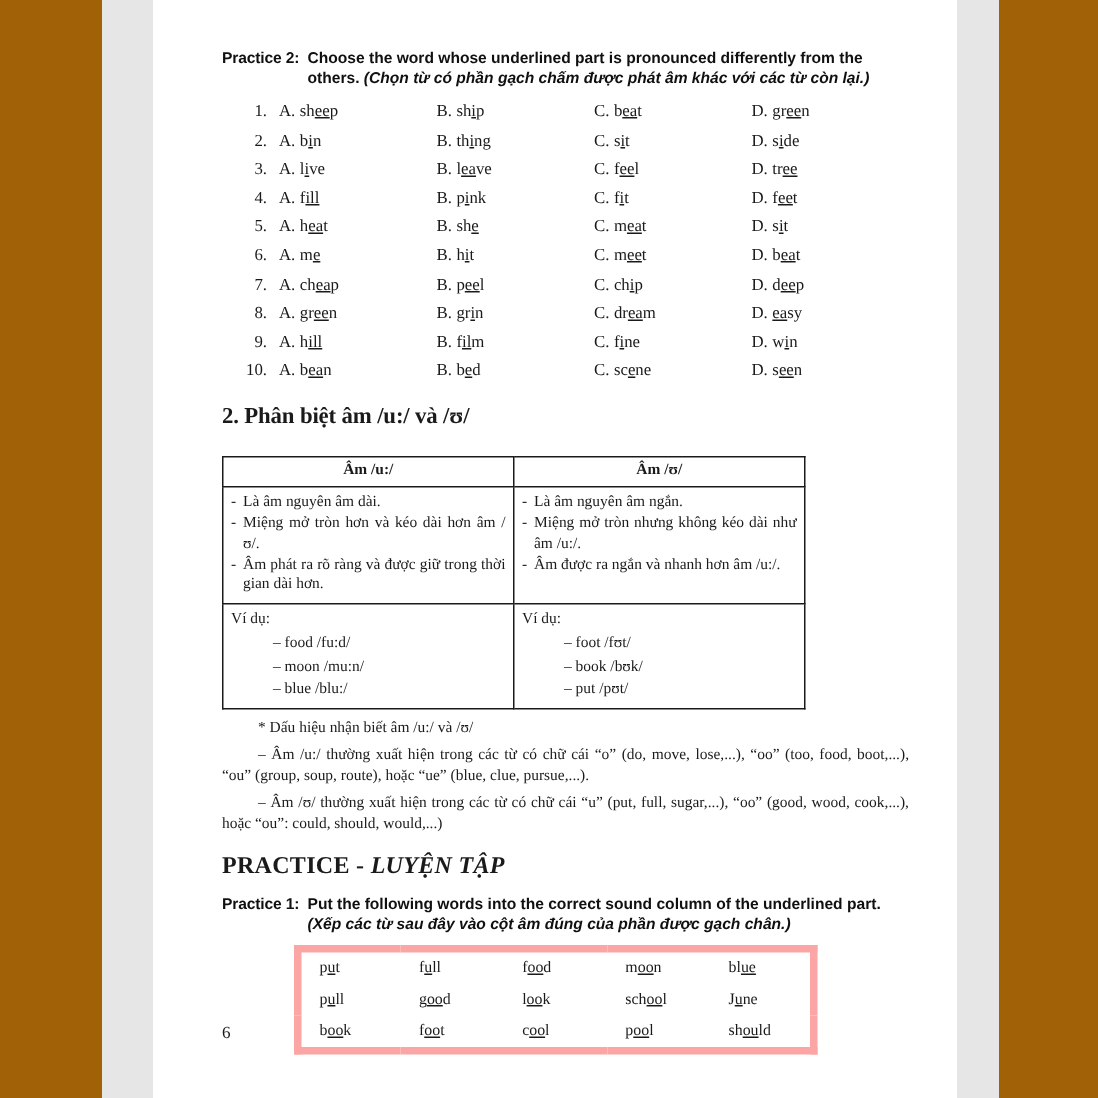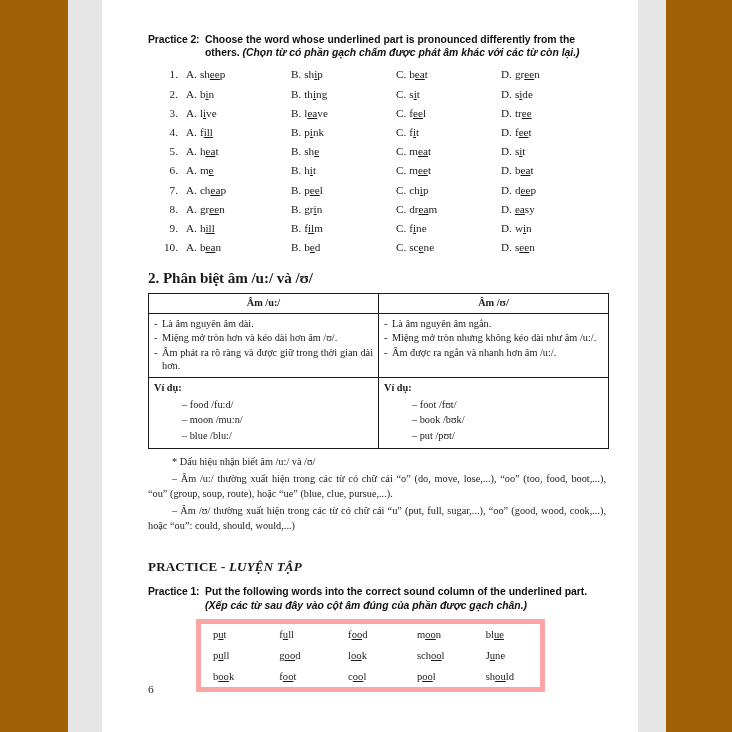--- a/index.html
+++ b/index.html
@@ -101,22 +101,22 @@
     margin-top: 9px;
     font-family: "Liberation Serif", serif;
     font-weight: bold;
     font-size: 15.2px;
     letter-spacing: -0.1px;
   }
   .sec-head .ipa { font-weight: bold; }
 
   
   .cmp-table {
-    margin-top: 6px;
-    width: 461px;
+    margin-top: 17px;
+    width: 389px;
     border-collapse: collapse;
     table-layout: fixed;
     font-size: 10.3px;
     line-height: 13.4px;
   }
   .cmp-table td, .cmp-table th {
     border: 1px solid #1a1a1a;
     vertical-align: top;
     padding: 3px 5px 4px 5px;
   }
@@ -133,21 +133,21 @@
   }
   .bullet-line .dash {
     flex: 0 0 auto;
     width: 8px;
   }
   .bullet-line .btxt {
     flex: 1 1 auto;
     text-align: justify;
   }
   .ex-title {
-    font-weight: bold;
+    font-weight: normal;
     margin-bottom: 2px;
   }
   .ex-item {
     padding-left: 28px;
     line-height: 15.6px;
   }
 
   
   .notes {
     margin-top: 6px;
@@ -158,22 +158,22 @@
     padding-left: 24px;
   }
   .note-para {
     margin-top: 3px;
     text-align: justify;
     text-indent: 24px;
   }
 
   
   .practice-title {
-    margin-top: 26px;
-    font-size: 13px;
+    margin-top: 11px;
+    font-size: 16px;
     font-weight: bold;
     letter-spacing: 0.2px;
   }
   .practice-title .vn { font-style: italic; }
 
   .practice1-head {
     margin-top: 10px;
   }
 
   

